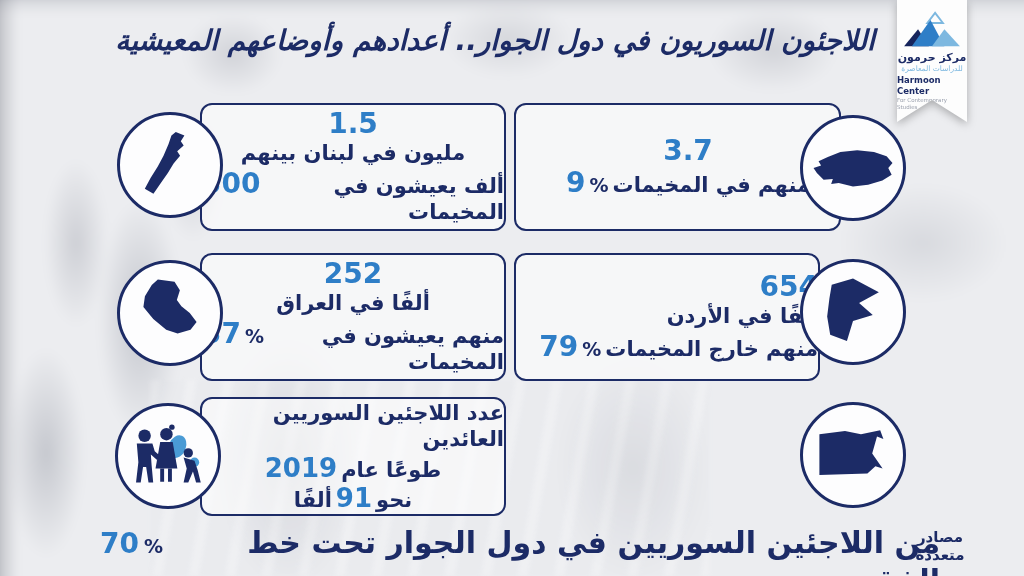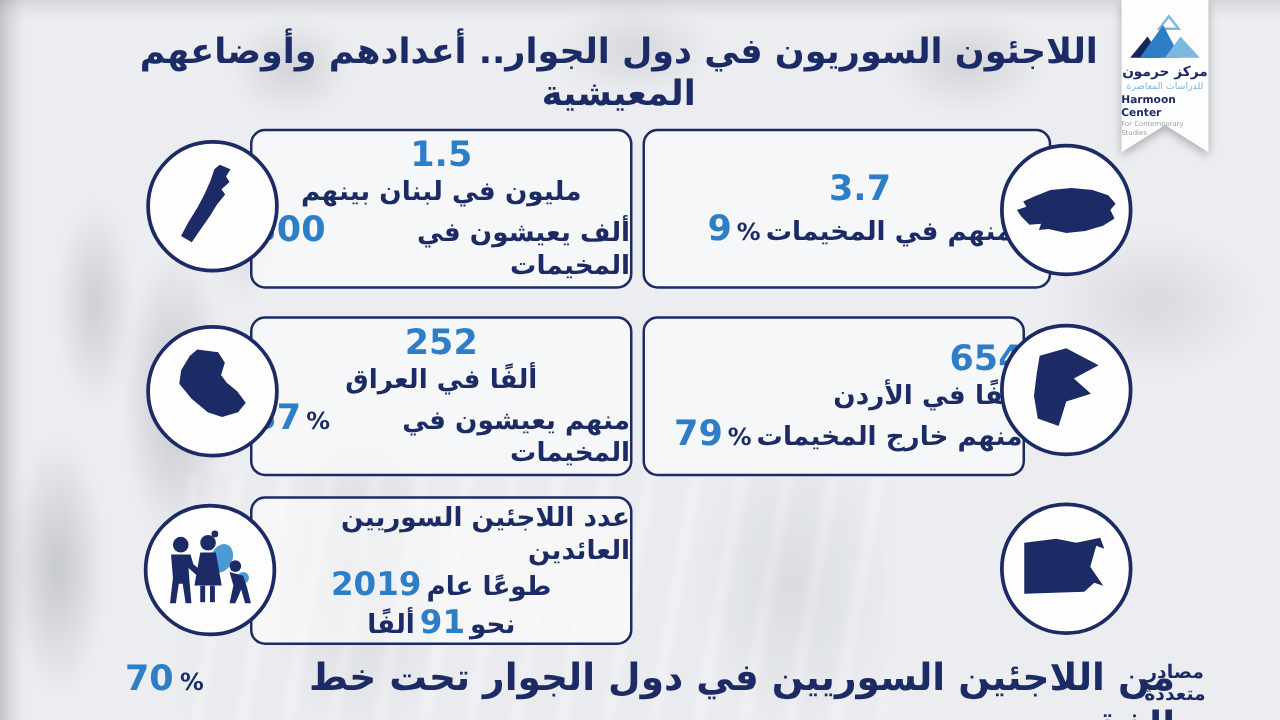--- a/index.html
+++ b/index.html
@@ -19,21 +19,21 @@
       radial-gradient(ellipse 92px 55px at 520px 52px, rgba(155,158,168,.28), transparent 70%),
       radial-gradient(ellipse 92px 60px at 785px 62px, rgba(150,153,163,.3), transparent 70%),
       radial-gradient(ellipse 120px 85px at 935px 255px, rgba(185,188,196,.4), transparent 70%),
       radial-gradient(ellipse 100px 180px at 300px 475px, rgba(173,176,185,.33), transparent 70%),
       radial-gradient(ellipse 110px 160px at 645px 480px, rgba(180,183,191,.3), transparent 70%),
       #ecedf0;}
   .stairs{position:absolute;left:150px;top:380px;width:560px;height:196px;opacity:.3;filter:blur(2px);
     background:repeating-linear-gradient(100deg, rgba(255,255,255,.55) 0 10px, rgba(208,210,217,.25) 10px 36px);}
 
   .title{position:absolute;left:80px;top:24px;width:830px;text-align:center;direction:rtl;
-    color:#1c2b66;font-size:28px;font-weight:bold;line-height:1.2;}
+    color:#1c2b66;font-size:28px;font-weight:bold;line-height:1.2;font-style:italic;}
 
   
   .ribbon-wrap{position:absolute;left:897px;top:0;filter:drop-shadow(0 3px 4px rgba(0,0,0,.28));}
   .ribbon{width:70px;height:122px;background:#fdfdfd;
     clip-path:polygon(0 0,100% 0,100% 100%,50% 82%,0 100%);
     display:flex;flex-direction:column;align-items:center;}
   .ribbon svg{margin-top:8px;}
   .logo-ar{color:#1c2b66;font-size:11px;font-weight:bold;line-height:1.1;}
   .logo-ar-sub{color:#7db8e0;font-size:7.5px;line-height:1.2;}
   .logo-en{color:#1c2b66;font-size:8.5px;font-weight:bold;line-height:1.3;margin-top:2px;}

